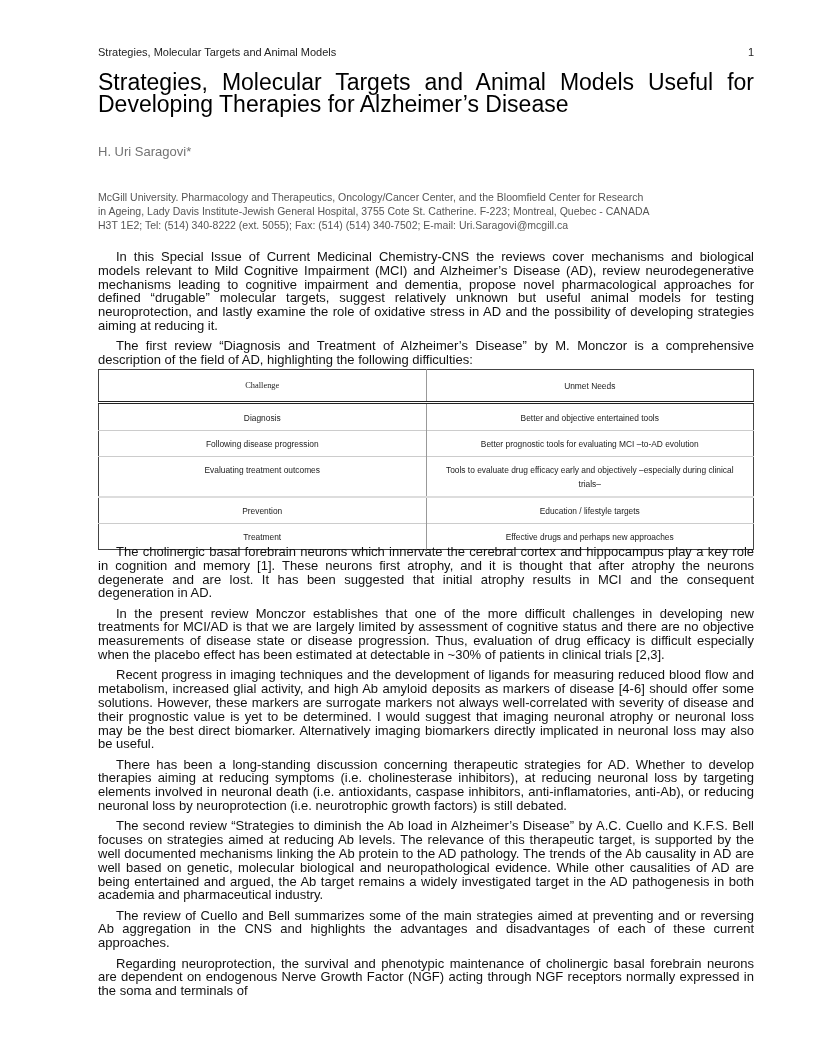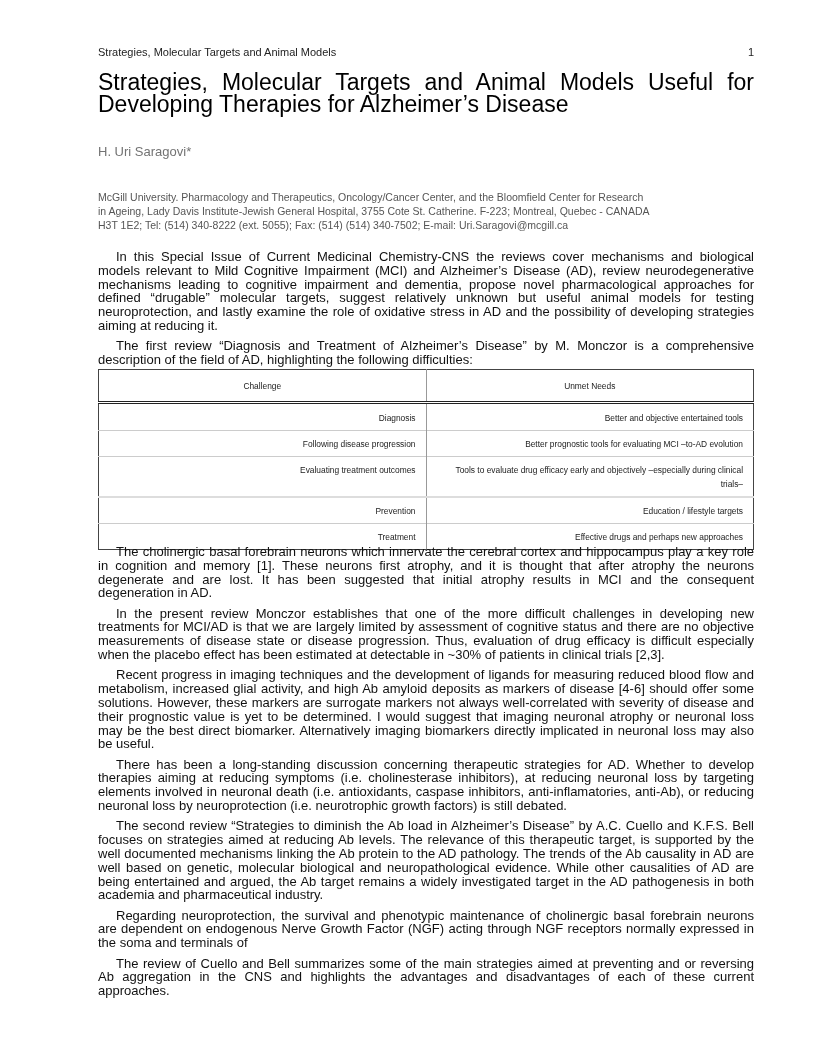--- a/index.html
+++ b/index.html
@@ -7,22 +7,22 @@
   .page { position: absolute; left: 98px; top: 0; width: 656px; font-family: "Liberation Sans", sans-serif; }
   .running-head { position: absolute; top: 46px; left: 0; width: 656px; font-size: 11px; color: #222; display: flex; justify-content: space-between; }
   .title { position: absolute; top: 71px; left: 0; width: 656px; font-size: 23px; line-height: 22px; color: #000000; text-align: justify; text-align-last: left; margin: 0; font-weight: normal; }
   .author { position: absolute; top: 144px; left: 0; font-size: 13px; color: #737373; }
   .affiliation { position: absolute; top: 190px; left: 0; width: 640px; font-size: 10.5px; line-height: 14px; color: #555; }
   .body-text { position: absolute; left: 0; width: 656px; font-size: 13px; line-height: 13.8px; color: #111; text-align: justify; }
   .body-text p { margin: 0 0 6.5px 0; text-indent: 18px; }
   .intro { top: 250px; }
   table.challenges { position: absolute; top: 369px; left: 0; width: 656px; border-collapse: collapse; font-size: 8.4px; color: #222; font-family: "Liberation Sans", sans-serif; border: 1.5px solid #444; }
   table.challenges th { font-weight: normal; height: 31px; text-align: center; border-left: 1px solid #999; border-bottom: 3px double #222; padding: 0; }
-  table.challenges th:first-child { border-left: none; }
-  table.challenges td { text-align: right; vertical-align: top; padding: 6px 10px 5px 10px; line-height: 14px; border-top: 1px solid #ccc; border-left: 1px solid #999; }
+  table.challenges th:first-child { border-left: none; font-family: Liberation Serif, serif; }
+  table.challenges td { text-align: center; vertical-align: top; padding: 6px 10px 5px 10px; line-height: 14px; border-top: 1px solid #ccc; border-left: 1px solid #999; }
   table.challenges td:first-child { border-left: none; }
   table.challenges tr.first td { border-top: none; padding-top: 7px; }
   table.challenges tr.tall td { height: 26px; }
   table.challenges tr.sep-strong td { border-top: 2px solid #ddd; }
   .main { top: 545px; }
 </style>
 </head>
 <body>
 
 <div class="page">
@@ -77,17 +77,17 @@
       </tr>
     </tbody>
   </table>
 
   <div class="body-text main">
     <p>The cholinergic basal forebrain neurons which innervate the cerebral cortex and hippocampus play a key role in cognition and memory [1]. These neurons first atrophy, and it is thought that after atrophy the neurons degenerate and are lost. It has been suggested that initial atrophy results in MCI and the consequent degeneration in AD.</p>
     <p>In the present review Monczor establishes that one of the more difficult challenges in developing new treatments for MCI/AD is that we are largely limited by assessment of cognitive status and there are no objective measurements of disease state or disease progression. Thus, evaluation of drug efficacy is difficult especially when the placebo effect has been estimated at detectable in ~30% of patients in clinical trials [2,3].</p>
     <p>Recent progress in imaging techniques and the development of ligands for measuring reduced blood flow and metabolism, increased glial activity, and high Ab amyloid deposits as markers of disease [4-6] should offer some solutions. However, these markers are surrogate markers not always well-correlated with severity of disease and their prognostic value is yet to be determined. I would suggest that imaging neuronal atrophy or neuronal loss may be the best direct biomarker. Alternatively imaging biomarkers directly implicated in neuronal loss may also be useful.</p>
     <p>There has been a long-standing discussion concerning therapeutic strategies for AD. Whether to develop therapies aiming at reducing symptoms (i.e. cholinesterase inhibitors), at reducing neuronal loss by targeting elements involved in neuronal death (i.e. antioxidants, caspase inhibitors, anti-inflamatories, anti-Ab), or reducing neuronal loss by neuroprotection (i.e. neurotrophic growth factors) is still debated.</p>
     <p>The second review “Strategies to diminish the Ab load in Alzheimer’s Disease” by A.C. Cuello and K.F.S. Bell focuses on strategies aimed at reducing Ab levels. The relevance of this therapeutic target, is supported by the well documented mechanisms linking the Ab protein to the AD pathology. The trends of the Ab causality in AD are well based on genetic, molecular biological and neuropathological evidence. While other causalities of AD are being entertained and argued, the Ab target remains a widely investigated target in the AD pathogenesis in both academia and pharmaceutical industry.</p>
+    <p>The review of Cuello and Bell summarizes some of the main strategies aimed at preventing and or reversing Ab aggregation in the CNS and highlights the advantages and disadvantages of each of these current approaches.</p>
     <p>Regarding neuroprotection, the survival and phenotypic maintenance of cholinergic basal forebrain neurons are dependent on endogenous Nerve Growth Factor (NGF) acting through NGF receptors normally expressed in the soma and terminals of</p>
-    <p>The review of Cuello and Bell summarizes some of the main strategies aimed at preventing and or reversing Ab aggregation in the CNS and highlights the advantages and disadvantages of each of these current approaches.</p>
   </div>
 
 </div>
 
 </body></html>

